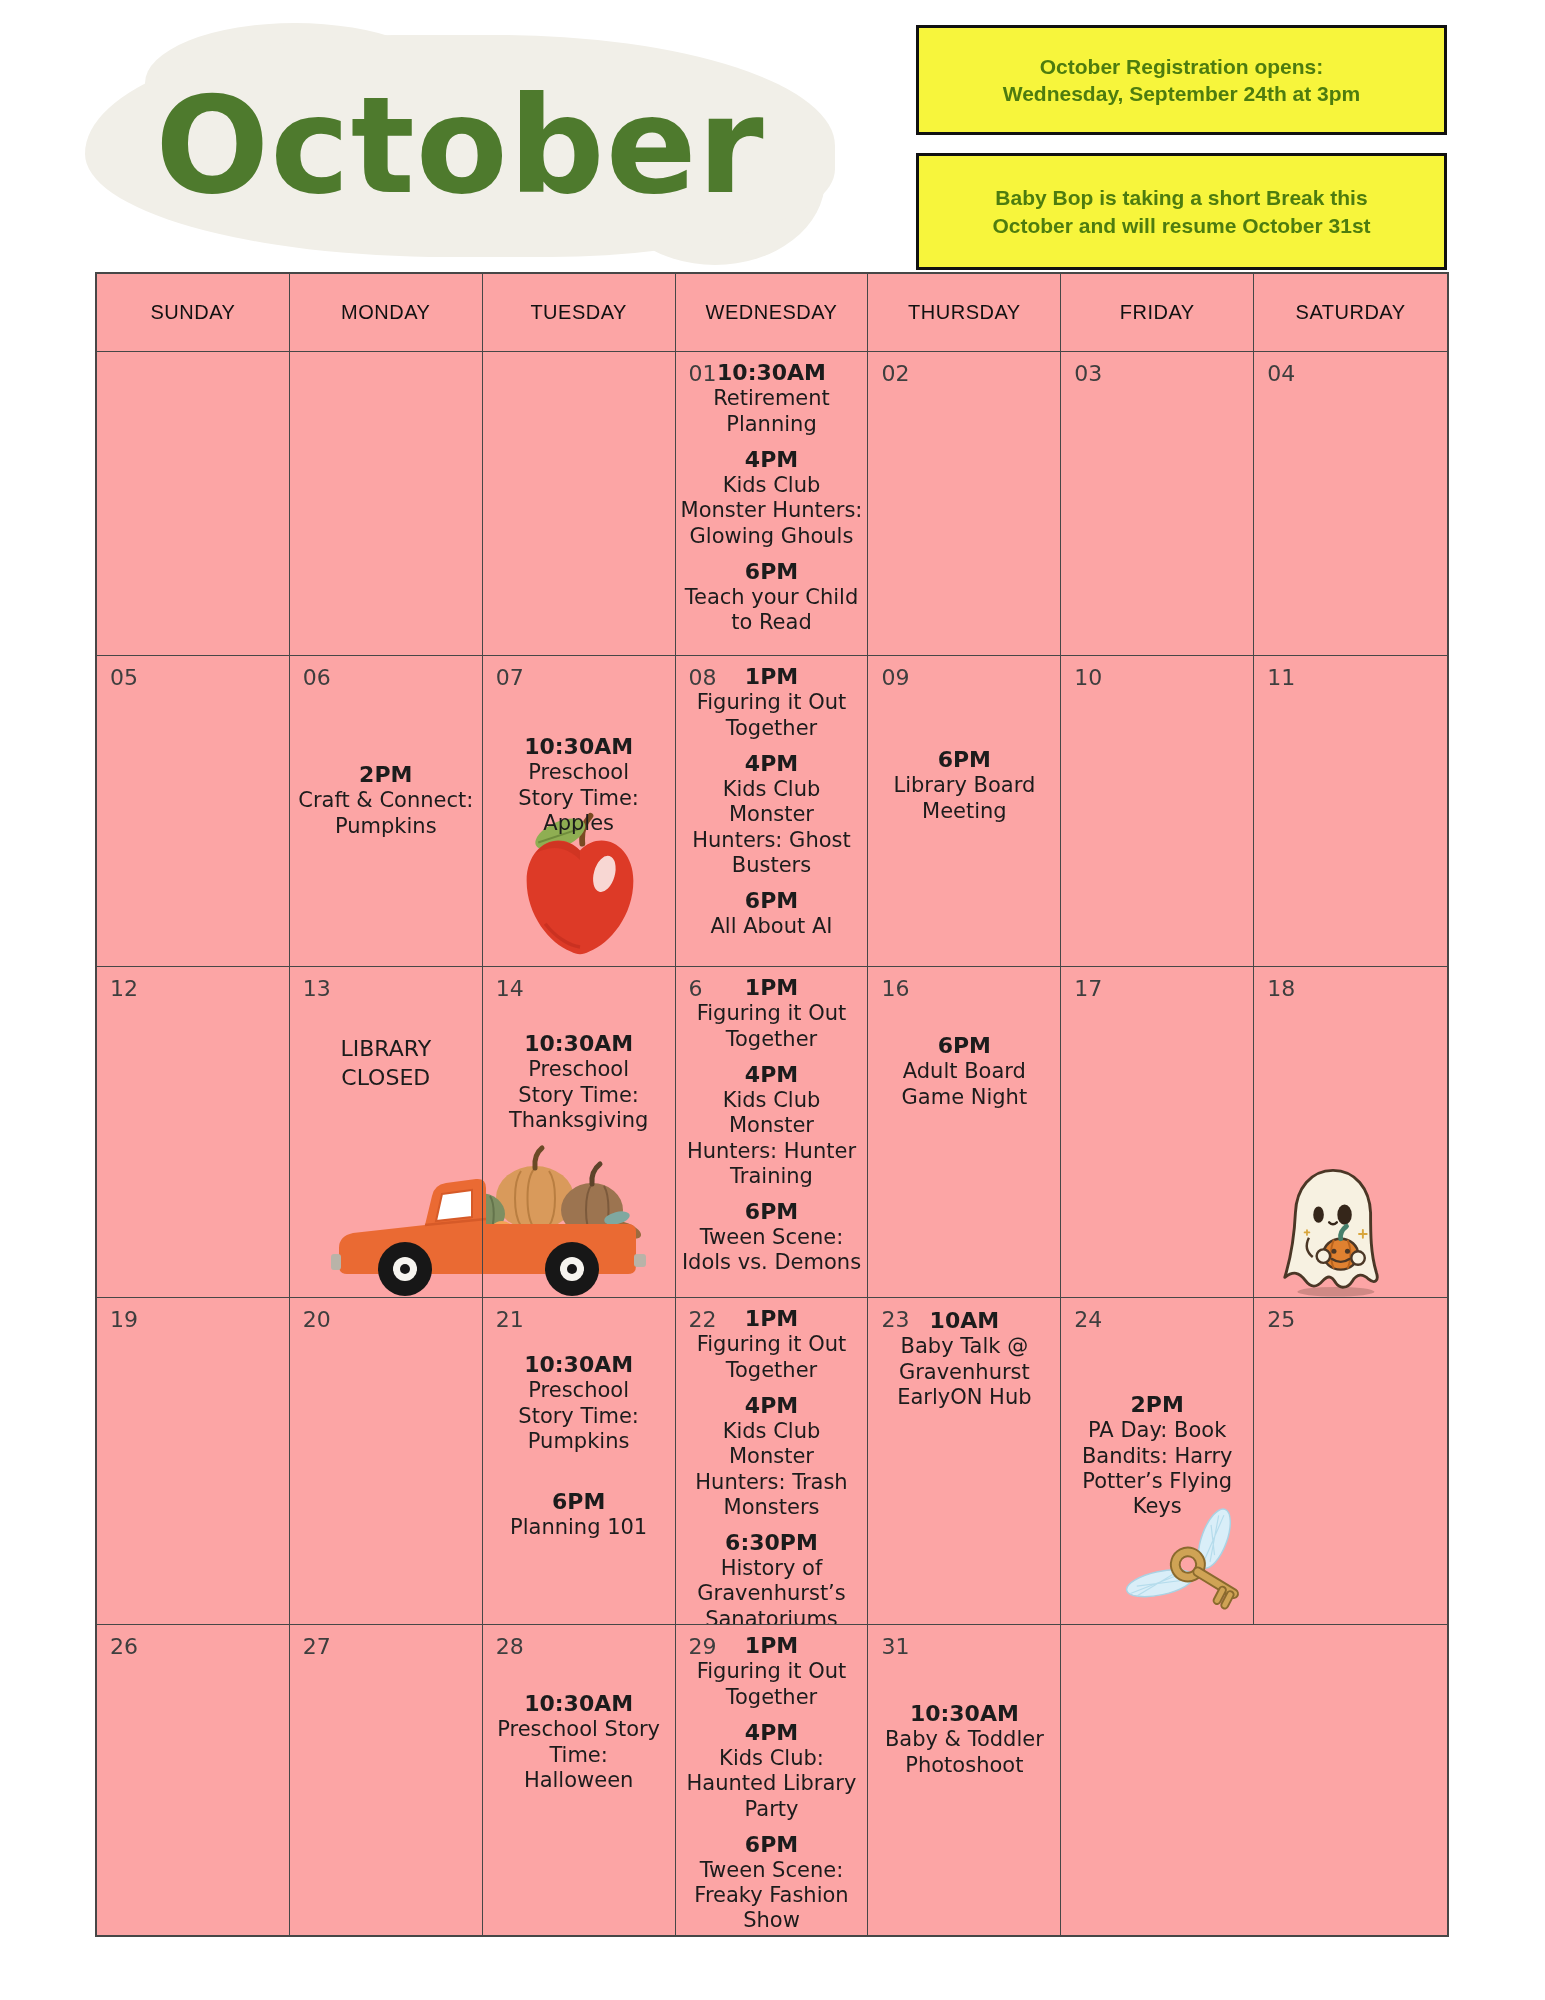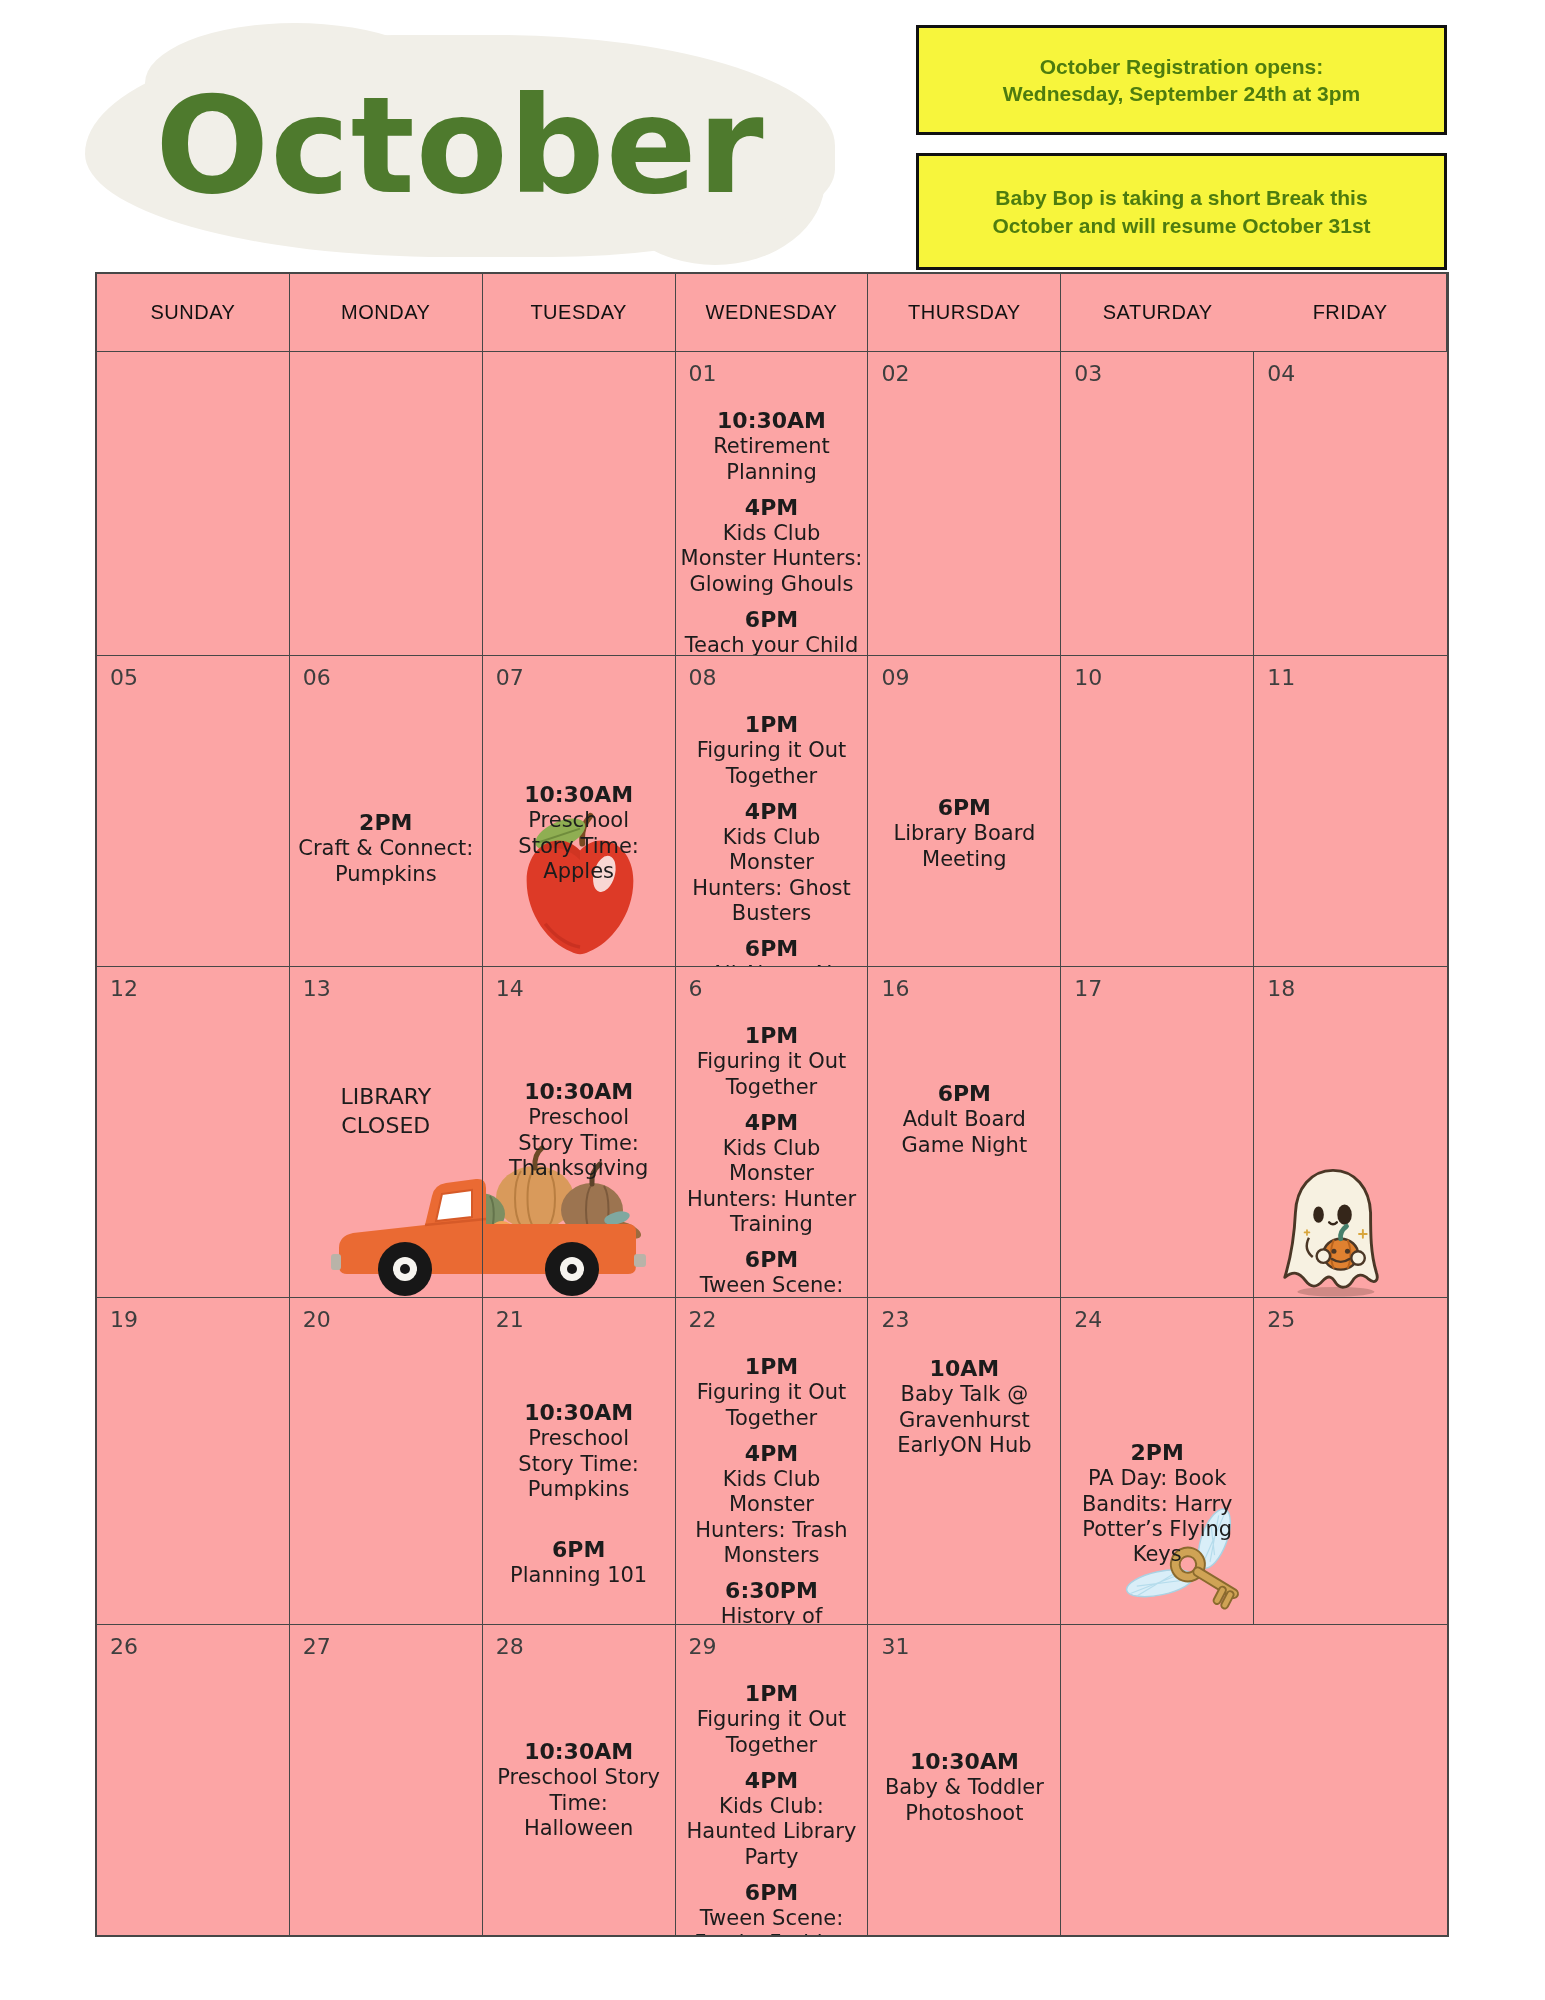--- a/index.html
+++ b/index.html
@@ -60,21 +60,21 @@
   .weekday-cell:nth-child(7n+1){border-right:1px solid var(--grid-line);}
   .col-last{border-right:none !important;}
   .row-last{border-bottom:none !important;}
   .day-cell{
     position:relative;border-right:1px solid var(--grid-line);border-bottom:1px solid var(--grid-line);
     padding:6px 3px 0;box-sizing:border-box;overflow:hidden;
   }
   .date-num{
     position:absolute;top:9px;left:13px;font-size:22px;color:var(--date-number);
   }
-  .events{text-align:center;color:var(--event-text);padding-top:2px;margin-top:48px;}
+  .events{text-align:center;color:var(--event-text);padding-top:2px;}
   .event + .event{margin-top:10px;}
   .event-time{font-weight:700;font-size:22px;line-height:1.2;}
   .event-title{font-size:21px;line-height:1.2;white-space:pre-line;}
   .notice{
     font-weight:400;font-size:22px;line-height:1.3;text-align:center;white-space:pre-line;
   }
   
   .illus-layer{position:absolute;inset:0;pointer-events:none;}
   .illus{position:absolute;}
   .illus-apple{left:425px;top:538px;width:116px;height:148px;}
@@ -179,22 +179,22 @@
         <path d="M104 80 L102 92 M113 82 L111 94" stroke="#cfa355" stroke-width="5" stroke-linecap="round"></path>
       </g>
     </svg>
   </div>
 
 <div class="weekday-cell">SUNDAY</div>
     <div class="weekday-cell">MONDAY</div>
     <div class="weekday-cell">TUESDAY</div>
     <div class="weekday-cell">WEDNESDAY</div>
     <div class="weekday-cell">THURSDAY</div>
+    <div class="weekday-cell">FRIDAY</div>
     <div class="weekday-cell col-last">SATURDAY</div>
-    <div class="weekday-cell">FRIDAY</div>
     <div class="day-cell">
       <div class="events"></div>
     </div>
     <div class="day-cell">
       <div class="events"></div>
     </div>
     <div class="day-cell">
       <div class="events"></div>
     </div>
     <div class="day-cell">

